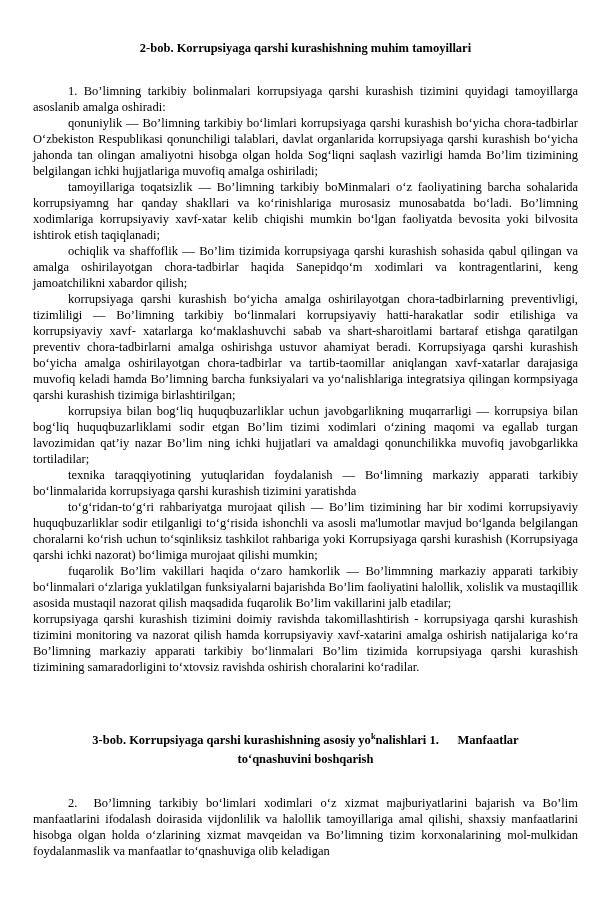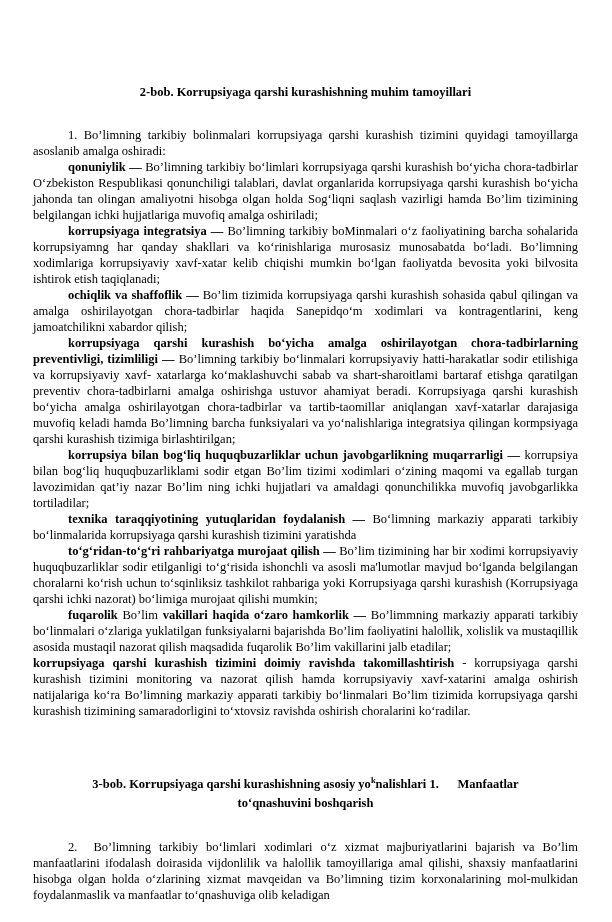--- a/index.html
+++ b/index.html
@@ -14,21 +14,20 @@
     font-family: "Liberation Serif", "DejaVu Serif", serif;
     font-size: 12.5px;
     line-height: 16px;
     color: #000000;
   }
   .page {
     padding: 40px 34px 0 33px;
     box-sizing: border-box;
     width: 612px;
     height: 754px;
-    margin-top: 44px;
   }
   .chapter-heading {
     text-align: center;
     font-weight: bold;
     margin: 0;
     line-height: 16px;
   }
   .ch2-heading {
     margin-bottom: 27px;
   }
@@ -42,39 +41,39 @@
   }
   .para {
     margin: 0;
     text-align: justify;
     line-height: 16px;
   }
   .para.indent {
     text-indent: 35px;
   }
   .b {
-    font-weight: bold;
+    font-weight: normal;
   }
   .sup {
     vertical-align: super;
     font-size: 0.68em;
     line-height: 0;
   }
 </style>
 </head>
 <body>
 
 <div class="page">
 
   <p class="chapter-heading ch2-heading">2-bob. Korrupsiyaga qarshi kurashishning muhim tamoyillari</p>
 
   <div id="ch2-paragraphs">
       <p class="para indent"><span>1. Bo’limning tarkibiy bolinmalari korrupsiyaga qarshi kurashish tizimini quyidagi tamoyillarga asoslanib amalga oshiradi:</span></p>
       <p class="para indent"><span class="b">qonuniylik — </span><span>Bo’limning tarkibiy boʻlimlari korrupsiyaga qarshi kurashish boʻyicha chora-tadbirlar Oʻzbekiston Respublikasi qonunchiligi talablari, davlat organlarida korrupsiyaga qarshi kurashish boʻyicha jahonda tan olingan amaliyotni hisobga olgan holda Sogʻliqni saqlash vazirligi hamda Bo’lim tizimining belgilangan ichki hujjatlariga muvofiq amalga oshiriladi;</span></p>
-      <p class="para indent"><span class="b">korrupsiyaga integratsiya — </span><span>Bo’limning tarkibiy boMinmalari oʻz faoliyatining barcha sohalarida korrupsiyamng har qanday shakllari va koʻrinishlariga murosasiz munosabatda boʻladi. Bo’limning xodimlariga korrupsiyaviy xavf-xatar kelib chiqishi mumkin boʻlgan faoliyatda bevosita yoki bilvosita ishtirok etish taqiqlanadi;</span></p>
+      <p class="para indent"><span class="b">tamoyillariga toqatsizlik — </span><span>Bo’limning tarkibiy boMinmalari oʻz faoliyatining barcha sohalarida korrupsiyamng har qanday shakllari va koʻrinishlariga murosasiz munosabatda boʻladi. Bo’limning xodimlariga korrupsiyaviy xavf-xatar kelib chiqishi mumkin boʻlgan faoliyatda bevosita yoki bilvosita ishtirok etish taqiqlanadi;</span></p>
       <p class="para indent"><span class="b">ochiqlik va shaffoflik — </span><span>Bo’lim tizimida korrupsiyaga qarshi kurashish sohasida qabul qilingan va amalga oshirilayotgan chora-tadbirlar haqida Sanepidqoʻm xodimlari va kontragentlarini, keng jamoatchilikni xabardor qilish;</span></p>
       <p class="para indent"><span class="b">korrupsiyaga qarshi kurashish boʻyicha amalga oshirilayotgan chora-tadbirlarning preventivligi, tizimliligi — </span><span>Bo’limning tarkibiy boʻlinmalari korrupsiyaviy hatti-harakatlar sodir etilishiga va korrupsiyaviy xavf- xatarlarga koʻmaklashuvchi sabab va shart-sharoitlami bartaraf etishga qaratilgan preventiv chora-tadbirlarni amalga oshirishga ustuvor ahamiyat beradi. Korrupsiyaga qarshi kurashish boʻyicha amalga oshirilayotgan chora-tadbirlar va tartib-taomillar aniqlangan xavf-xatarlar darajasiga muvofiq keladi hamda Bo’limning barcha funksiyalari va yoʻnalishlariga integratsiya qilingan kormpsiyaga qarshi kurashish tizimiga birlashtirilgan;</span></p>
       <p class="para indent"><span class="b">korrupsiya bilan bogʻliq huquqbuzarliklar uchun javobgarlikning muqarrarligi — </span><span>korrupsiya bilan bogʻliq huquqbuzarliklami sodir etgan Bo’lim tizimi xodimlari oʻzining maqomi va egallab turgan lavozimidan qat’iy nazar Bo’lim ning ichki hujjatlari va amaldagi qonunchilikka muvofiq javobgarlikka tortiladilar;</span></p>
       <p class="para indent"><span class="b">texnika taraqqiyotining yutuqlaridan foydalanish — </span><span>Boʻlimning markaziy apparati tarkibiy boʻlinmalarida korrupsiyaga qarshi kurashish tizimini yaratishda</span></p>
       <p class="para indent"><span class="b">toʻgʻridan-toʻgʻri rahbariyatga murojaat qilish — </span><span>Bo’lim tizimining har bir xodimi korrupsiyaviy huquqbuzarliklar sodir etilganligi toʻgʻrisida ishonchli va asosli ma'lumotlar mavjud boʻlganda belgilangan choralarni koʻrish uchun toʻsqinliksiz tashkilot rahbariga yoki Korrupsiyaga qarshi kurashish (Korrupsiyaga qarshi ichki nazorat) boʻlimiga murojaat qilishi mumkin;</span></p>
       <p class="para indent"><span class="b">fuqarolik </span><span>Bo’lim </span><span class="b">vakillari haqida oʻzaro hamkorlik — </span><span>Bo’limmning markaziy apparati tarkibiy boʻlinmalari oʻzlariga yuklatilgan funksiyalarni bajarishda Bo’lim faoliyatini halollik, xolislik va mustaqillik asosida mustaqil nazorat qilish maqsadida fuqarolik Bo’lim vakillarini jalb etadilar;</span></p>
       <p class="para"><span class="b">korrupsiyaga qarshi kurashish tizimini doimiy ravishda takomillashtirish</span><span> - korrupsiyaga qarshi kurashish tizimini monitoring va nazorat qilish hamda korrupsiyaviy xavf-xatarini amalga oshirish natijalariga koʻra Bo’limning markaziy apparati tarkibiy boʻlinmalari Bo’lim tizimida korrupsiyaga qarshi kurashish tizimining samaradorligini toʻxtovsiz ravishda oshirish choralarini koʻradilar.</span></p>
     </div>
 
   <div class="chapter-heading ch3-heading">

